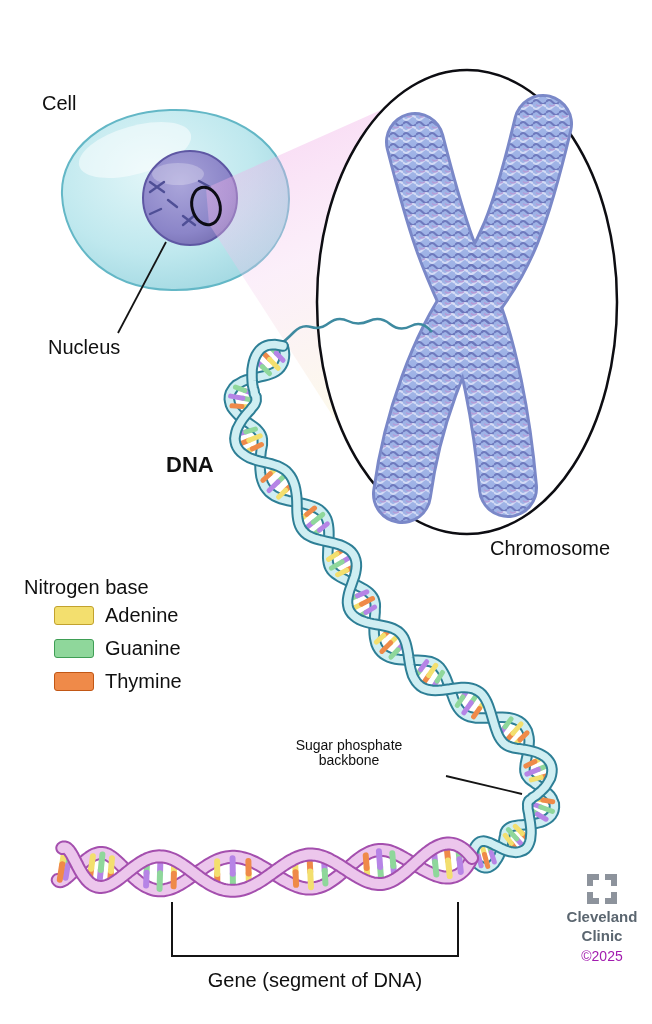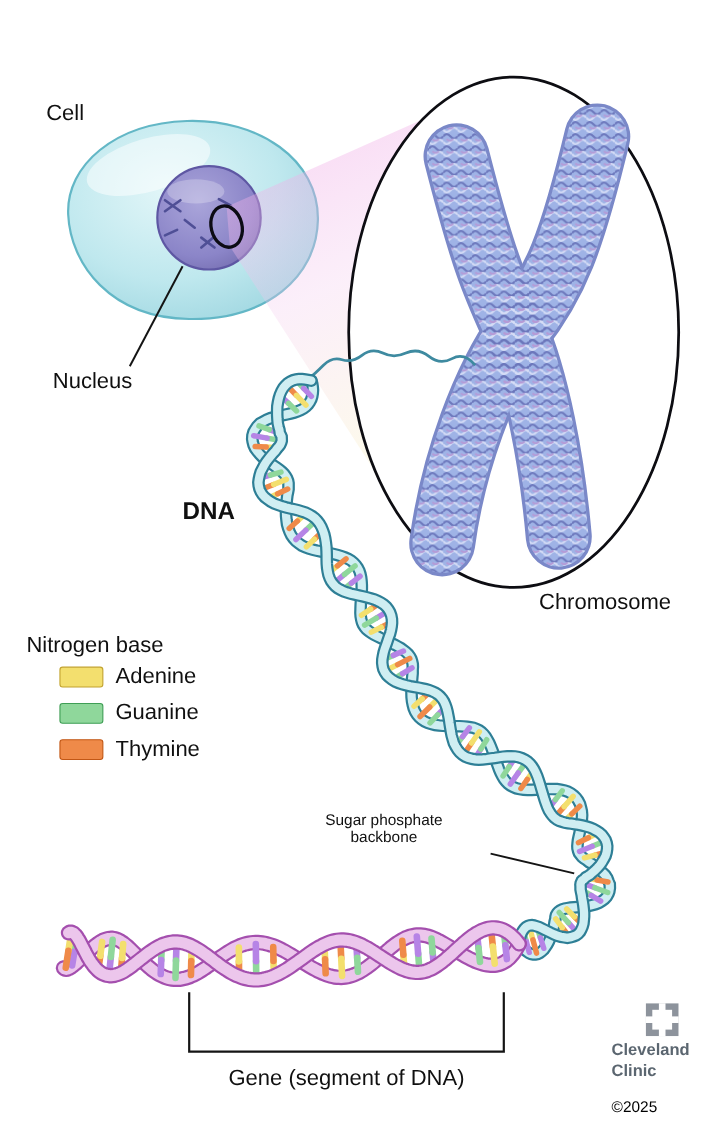--- a/index.html
+++ b/index.html
@@ -9,24 +9,24 @@
   .label{position:absolute;font-size:20px;line-height:1.15;white-space:nowrap;}
   .title{position:absolute;left:0;top:22px;width:652px;text-align:center;
          font-size:24px;font-weight:bold;letter-spacing:.2px;}
   .dna-label{font-weight:bold;font-size:22px;}
   .legend{position:absolute;left:24px;top:576px;}
   .legend-title{font-size:20px;}
   .legend-row{display:flex;align-items:center;height:33px;padding-left:30px;}
   .swatch{width:38px;height:17px;border:1.5px solid #888;border-radius:3px;margin-right:11px;flex:0 0 auto;}
   .sugar{position:absolute;left:250px;top:738px;width:198px;text-align:center;font-size:14px;line-height:1.1;}
   .gene{position:absolute;left:155px;top:969px;width:320px;text-align:center;font-size:20px;}
-  .footer{position:absolute;left:556px;top:912px;width:92px;text-align:left;}
+  .footer{position:absolute;left:556px;top:874px;width:92px;text-align:center;}
   .footer svg{display:block;margin:0 auto 4px auto;}
   .brand{font-size:15px;font-weight:bold;color:#5b6670;line-height:1.25;}
-  .copyright{font-size:14px;color:#000000;margin-top:14px;}
+  .copyright{font-size:14px;color:#a21caf;margin-top:2px;}
 </style>
 </head>
 <body>
 
 <div class="stage">
 
   <svg class="art" width="652" height="1024" viewBox="0 0 652 1024">
     <defs>
       <radialGradient id="cellGrad" cx="40%" cy="35%" r="75%">
         <stop offset="0%" stop-color="#e2f6f8"></stop>

